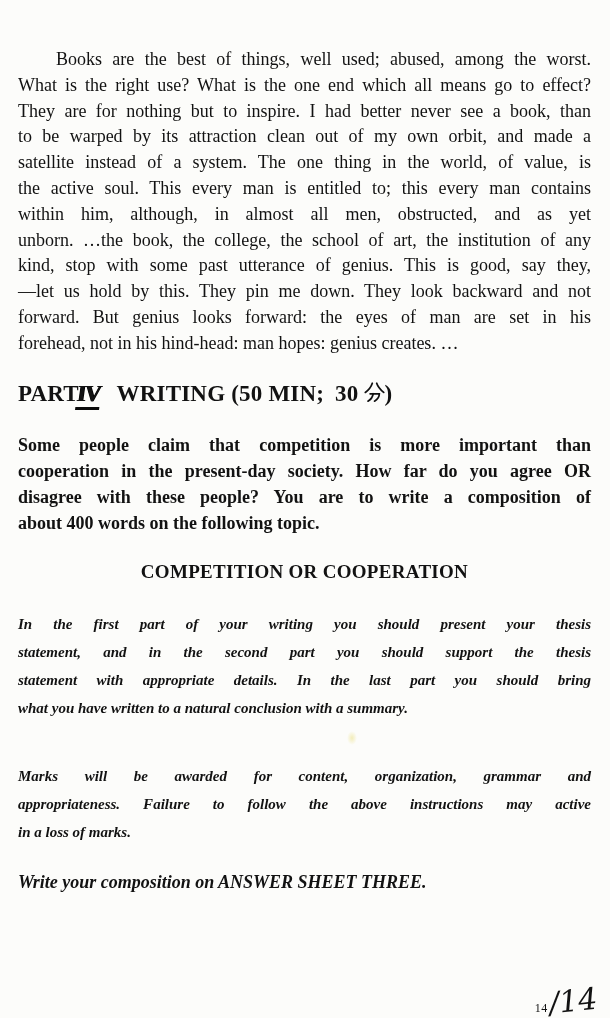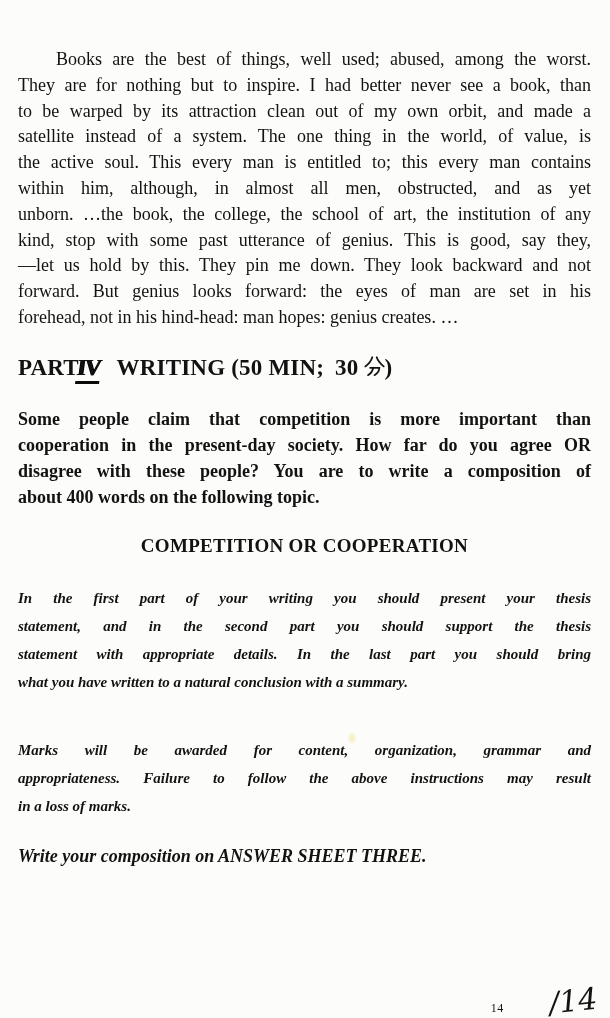--- a/index.html
+++ b/index.html
@@ -66,38 +66,39 @@
   }
 
   .smudge {
     position:absolute; left:347px; top:731px; width:10px; height:14px;
     border-radius:50%;
     background:radial-gradient(ellipse at center, rgba(236,226,140,0.6), rgba(236,226,140,0) 70%);
   }
 
   .footer {
     position:absolute; right:13px; bottom:2px;
-    display:flex; align-items:center;gap:44px;
+    display:flex; align-items:center;
   }
   .pg { font-size:12px; margin-top:15px; letter-spacing:0.5px; }
   .hw {
     font-family:"DejaVu Serif", serif;
     font-style:italic; font-weight:400;
     font-size:30px; line-height:30px;
     transform:rotate(-6deg);
     margin-left:1px;
   }
 </style>
 </head>
 <body>
 
 <div class="content">
 
   <div class="passage">
     <div class="jl indent">Books are the best of things, well used; abused, among the worst.</div>
+    <div class="jl">What is the right use? What is the one end which all means go to effect?</div>
     <div class="jl">They are for nothing but to inspire. I had better never see a book, than</div>
     <div class="jl">to be warped by its attraction clean out of my own orbit, and made a</div>
     <div class="jl">satellite instead of a system. The one thing in the world, of value, is</div>
     <div class="jl">the active soul. This every man is entitled to; this every man contains</div>
     <div class="jl">within him, although, in almost all men, obstructed, and as yet</div>
     <div class="jl">unborn. …the book, the college, the school of art, the institution of any</div>
     <div class="jl">kind, stop with some past utterance of genius. This is good, say they,</div>
     <div class="jl">—let us hold by this. They pin me down. They look backward and not</div>
     <div class="jl">forward. But genius looks forward: the eyes of man are set in his</div>
     <div class="jl last">forehead, not in his hind-head: man hopes: genius creates. …</div>
@@ -123,21 +124,21 @@
 
   <div class="guide first">
     <div class="jl">In the first part of your writing you should present your thesis</div>
     <div class="jl">statement, and in the second part you should support the thesis</div>
     <div class="jl">statement with appropriate details. In the last part you should bring</div>
     <div class="jl last">what you have written to a natural conclusion with a summary.</div>
   </div>
 
   <div class="guide marks">
     <div class="jl">Marks will be awarded for content, organization, grammar and</div>
-    <div class="jl">appropriateness. Failure to follow the above instructions may result</div>
+    <div class="jl">appropriateness. Failure to follow the above instructions may active</div>
     <div class="jl last">in a loss of marks.</div>
   </div>
 
   <div class="answer-note">Write your composition on ANSWER SHEET THREE.</div>
 
 </div>
 
 <div class="smudge"></div>
 
 <div class="footer">

